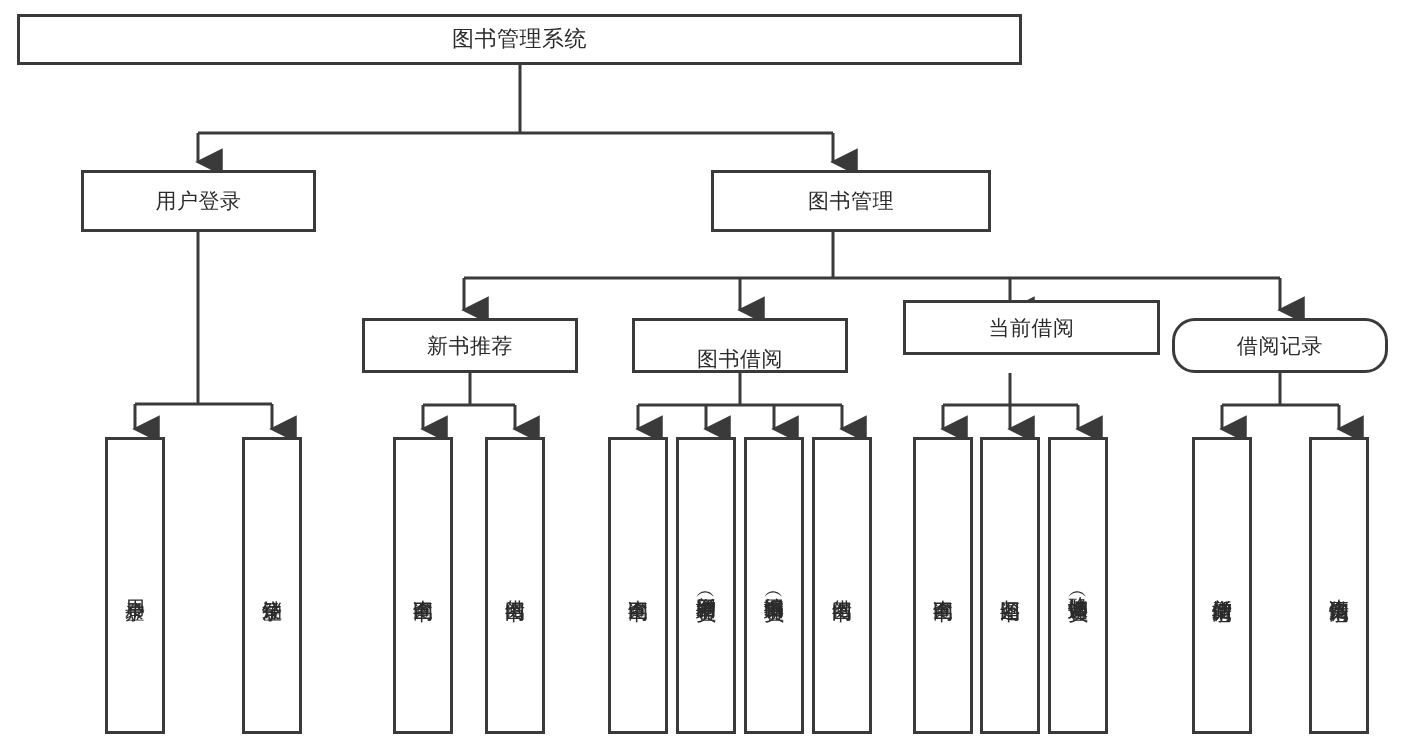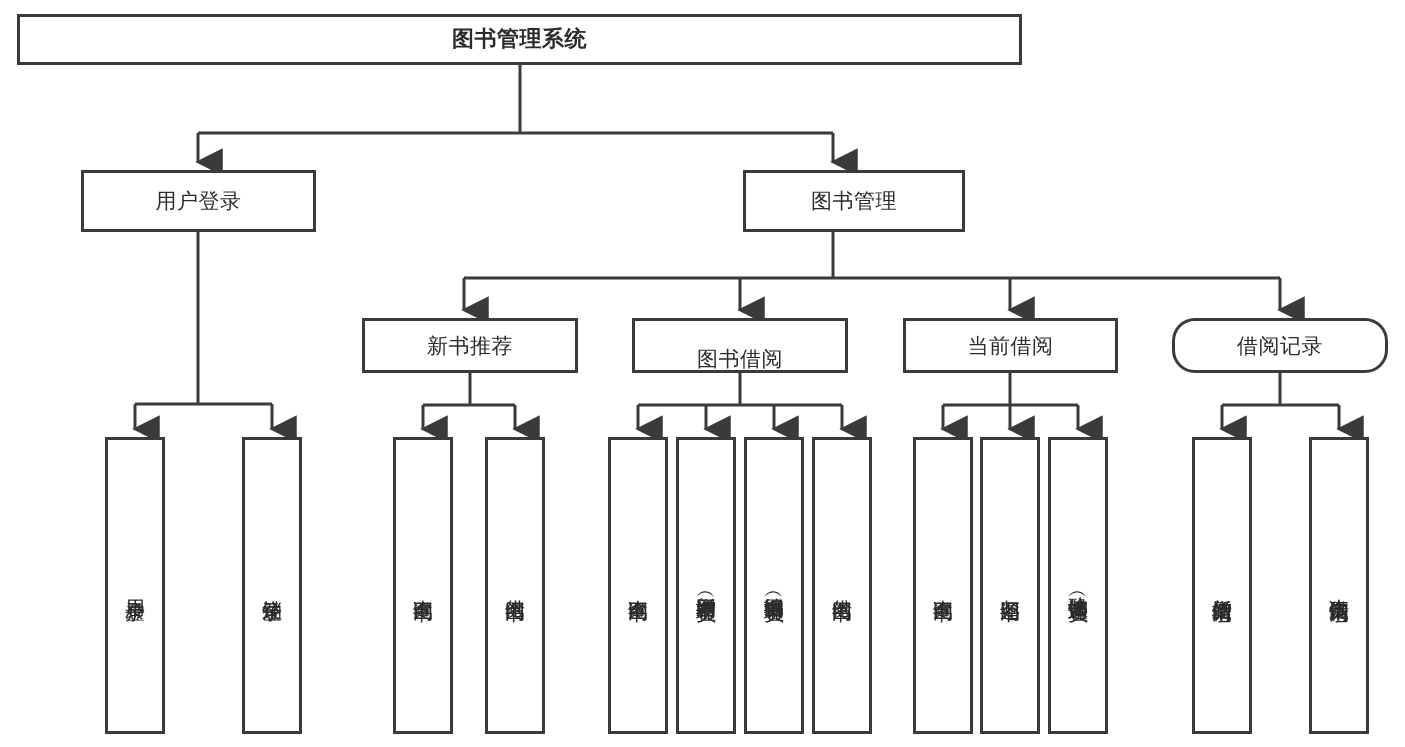--- a/index.html
+++ b/index.html
@@ -34,21 +34,21 @@
     align-items: center;
     justify-content: center;
     color: #2b2b2b;
   }
   .node .label {
     font-size: 21px;
     line-height: 1.1;
     letter-spacing: 0.5px;
     white-space: nowrap;
   }
-  .node.root .label { font-size: 22px; font-weight: bold; }
+  .node.root .label { font-size: 22px; }
   .leaf {
     position: absolute;
     box-sizing: border-box;
     border: 3px solid #3a3a3a;
     background: #ffffff;
     display: flex;
     align-items: center;
     justify-content: center;
     overflow: hidden;
   }
@@ -127,31 +127,31 @@
     </g>
   </svg>
 
   <div class="node root" style="left:17px; top:14px; width:1005px; height:51px;">
     <span class="label">图书管理系统</span>
   </div>
 
   <div class="node" style="left:81px; top:170px; width:235px; height:62px;">
     <span class="label">用户登录</span>
   </div>
-  <div class="node" style="left:711px; top:170px; width:222px; height:62px;margin-left:32px;">
+  <div class="node" style="left:711px; top:170px; width:280px; height:62px;">
     <span class="label">图书管理</span>
   </div>
 
   <div class="node" style="left:362px; top:318px; width:216px; height:55px;">
     <span class="label">新书推荐</span>
   </div>
   <div class="node" style="left:632px; top:318px; width:216px; height:55px;align-items:flex-end;">
     <span class="label">图书借阅</span>
   </div>
-  <div class="node" style="left:903px; top:318px; width:215px; height:55px;">
+  <div class="node" style="left:903px; top:300px; width:257px; height:55px;">
     <span class="label">当前借阅</span>
   </div>
   <div class="node" style="left:1172px; top:318px; width:216px; height:55px;border-radius:23px;">
     <span class="label">借阅记录</span>
   </div>
 
   <div class="leaf" style="left:105px; top:437px; width:60px; height:297px;">
     <span class="vlabel">用户登录</span>
   </div>
   <div class="leaf" style="left:242px; top:437px; width:60px; height:297px;">

